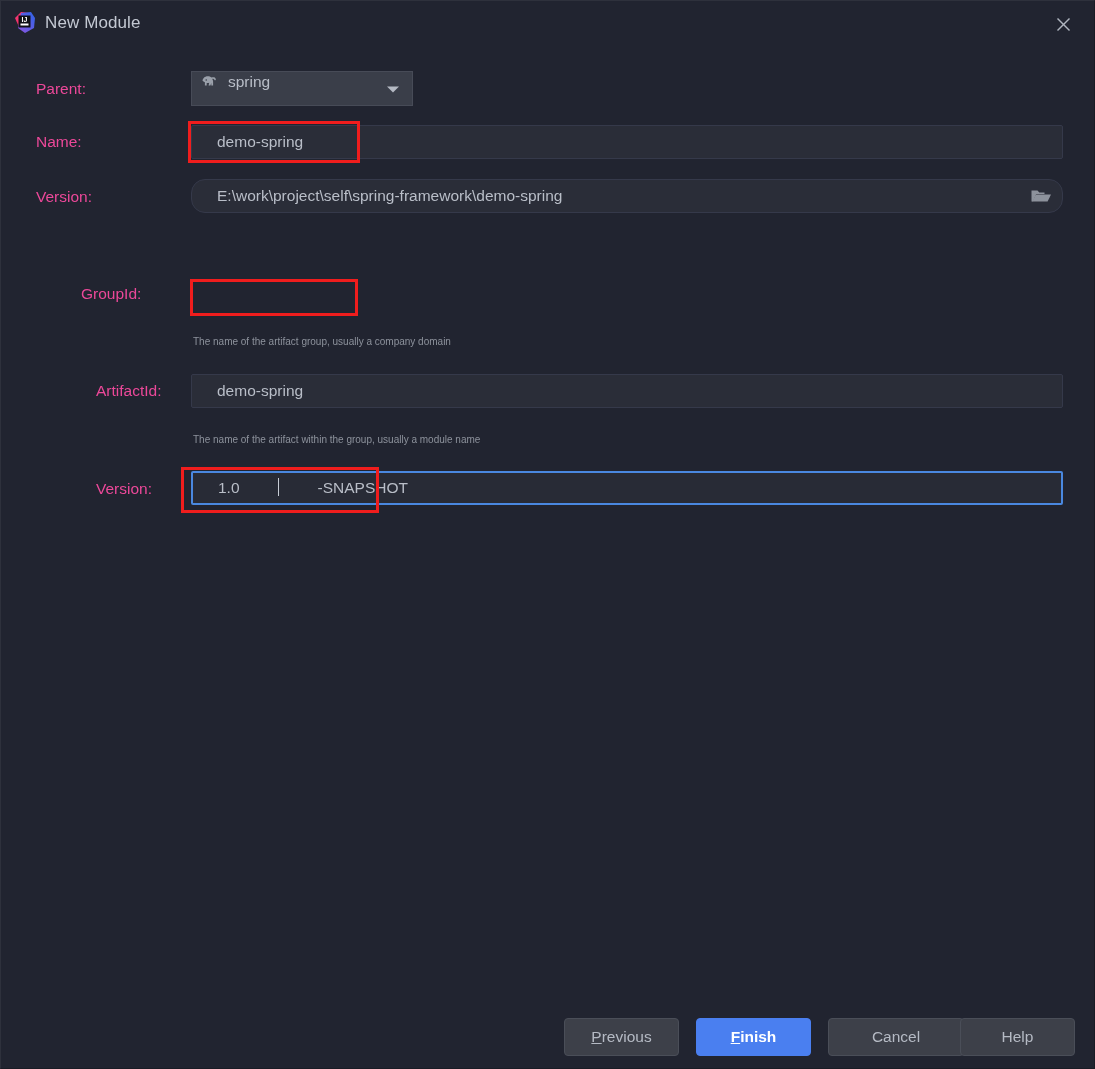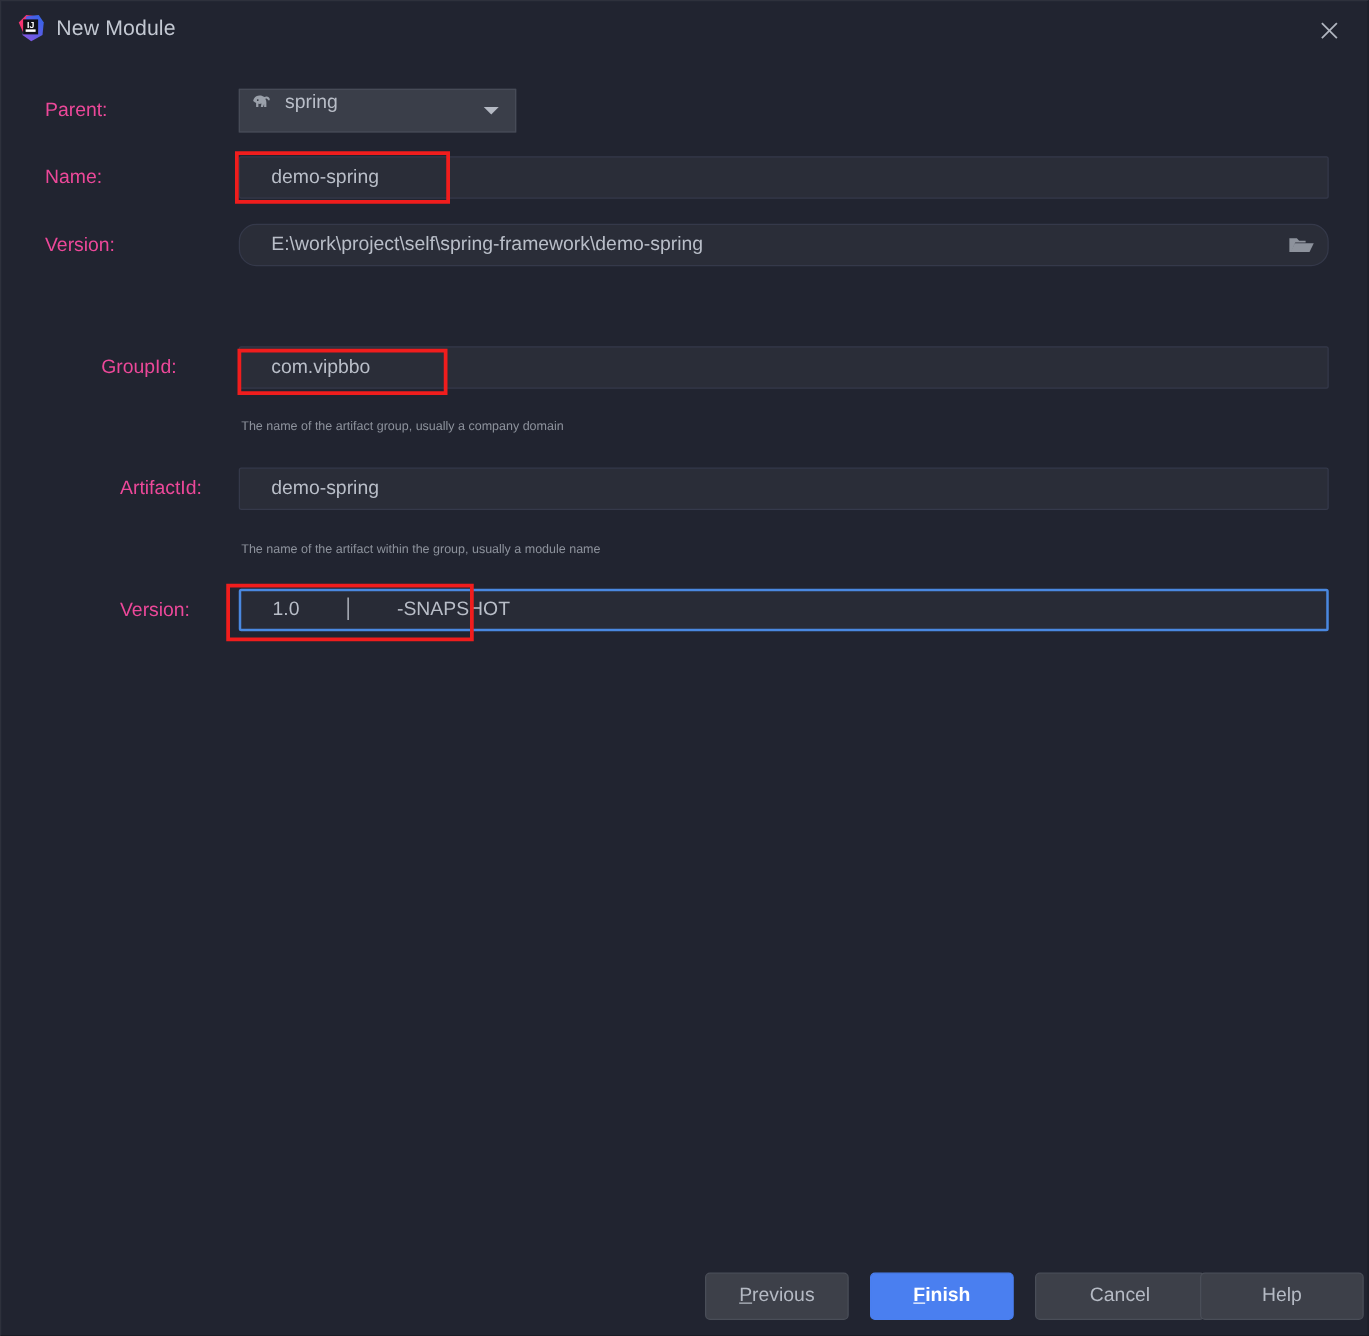--- a/index.html
+++ b/index.html
@@ -280,23 +280,20 @@
       <svg width="22" height="18" viewBox="0 0 22 18">
         <path d="M1.5 3.5h6l1.8 2h5.2v1.5H6.2L3 14.5H1.5z" fill="#8d929c"></path>
         <path d="M5.8 7.5h15.2l-3.4 7H2.4z" fill="#8d929c"></path>
       </svg>
     </span>
   </div>
 
 
   <div class="row-label" style="left:80px; top:283px;">GroupId:</div>
 
-  <div class="field" style="left:190px; top:276px; width:872px;">
-    <span class="field-text">com.vipbbo</span>
-  </div>
   <div class="annot" style="left:189px; top:278px; width:168px; height:37px;"></div>
 
   <div class="hint" style="left:192px; top:331px;">The name of the artifact group, usually a company domain</div>
 
   <div class="row-label" style="left:95px; top:380px;">ArtifactId:</div>
 
   <div class="field" style="left:190px; top:373px; width:872px;">
     <span class="field-text">demo-spring</span>
   </div>
 
@@ -318,17 +315,17 @@
 
   <div class="btn primary" style="left:695px; top:1017px; width:115px;">
     <span class="mn">F</span>
       <span>inish</span>
   </div>
 
   <div class="btn" style="left:827px; top:1017px; width:136px;">
     <span>Cancel</span>
   </div>
 
-  <div class="btn" style="left:959px; top:1017px; width:131px;">
+  <div class="btn" style="left:959px; top:1017px; width:115px;">
     <span>Help</span>
   </div>
 
 </div>
 
 </body></html>

